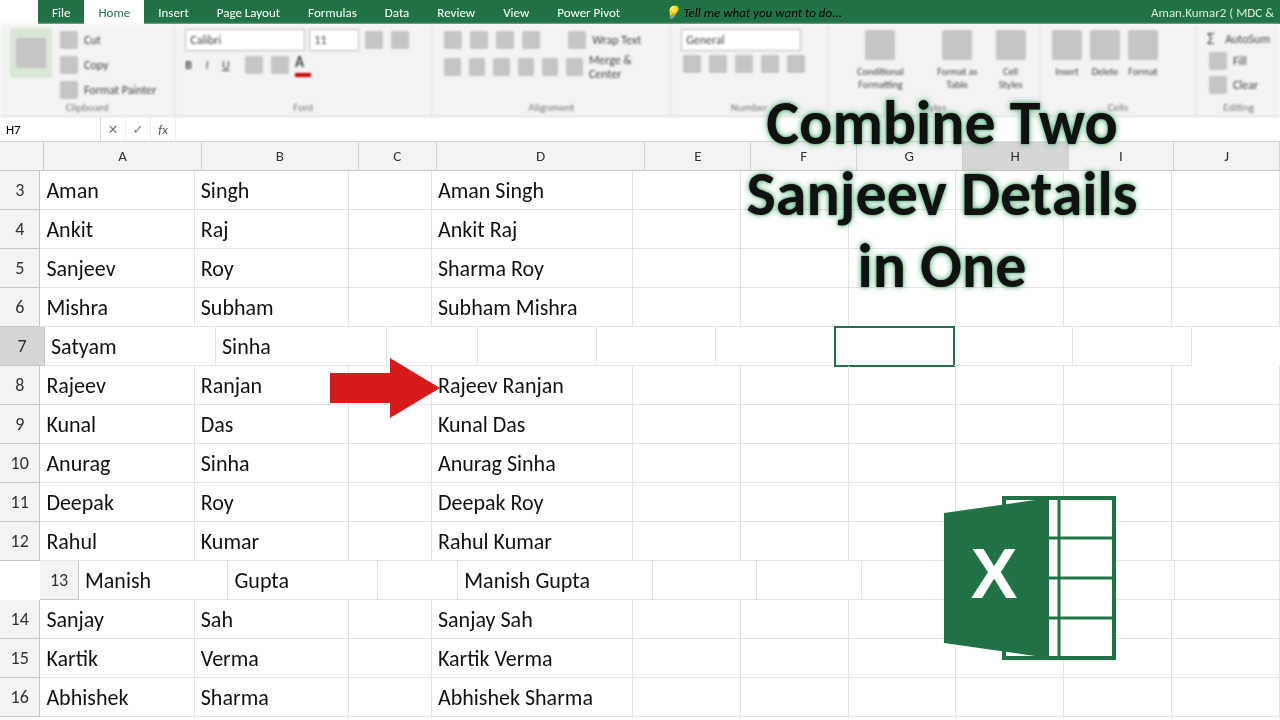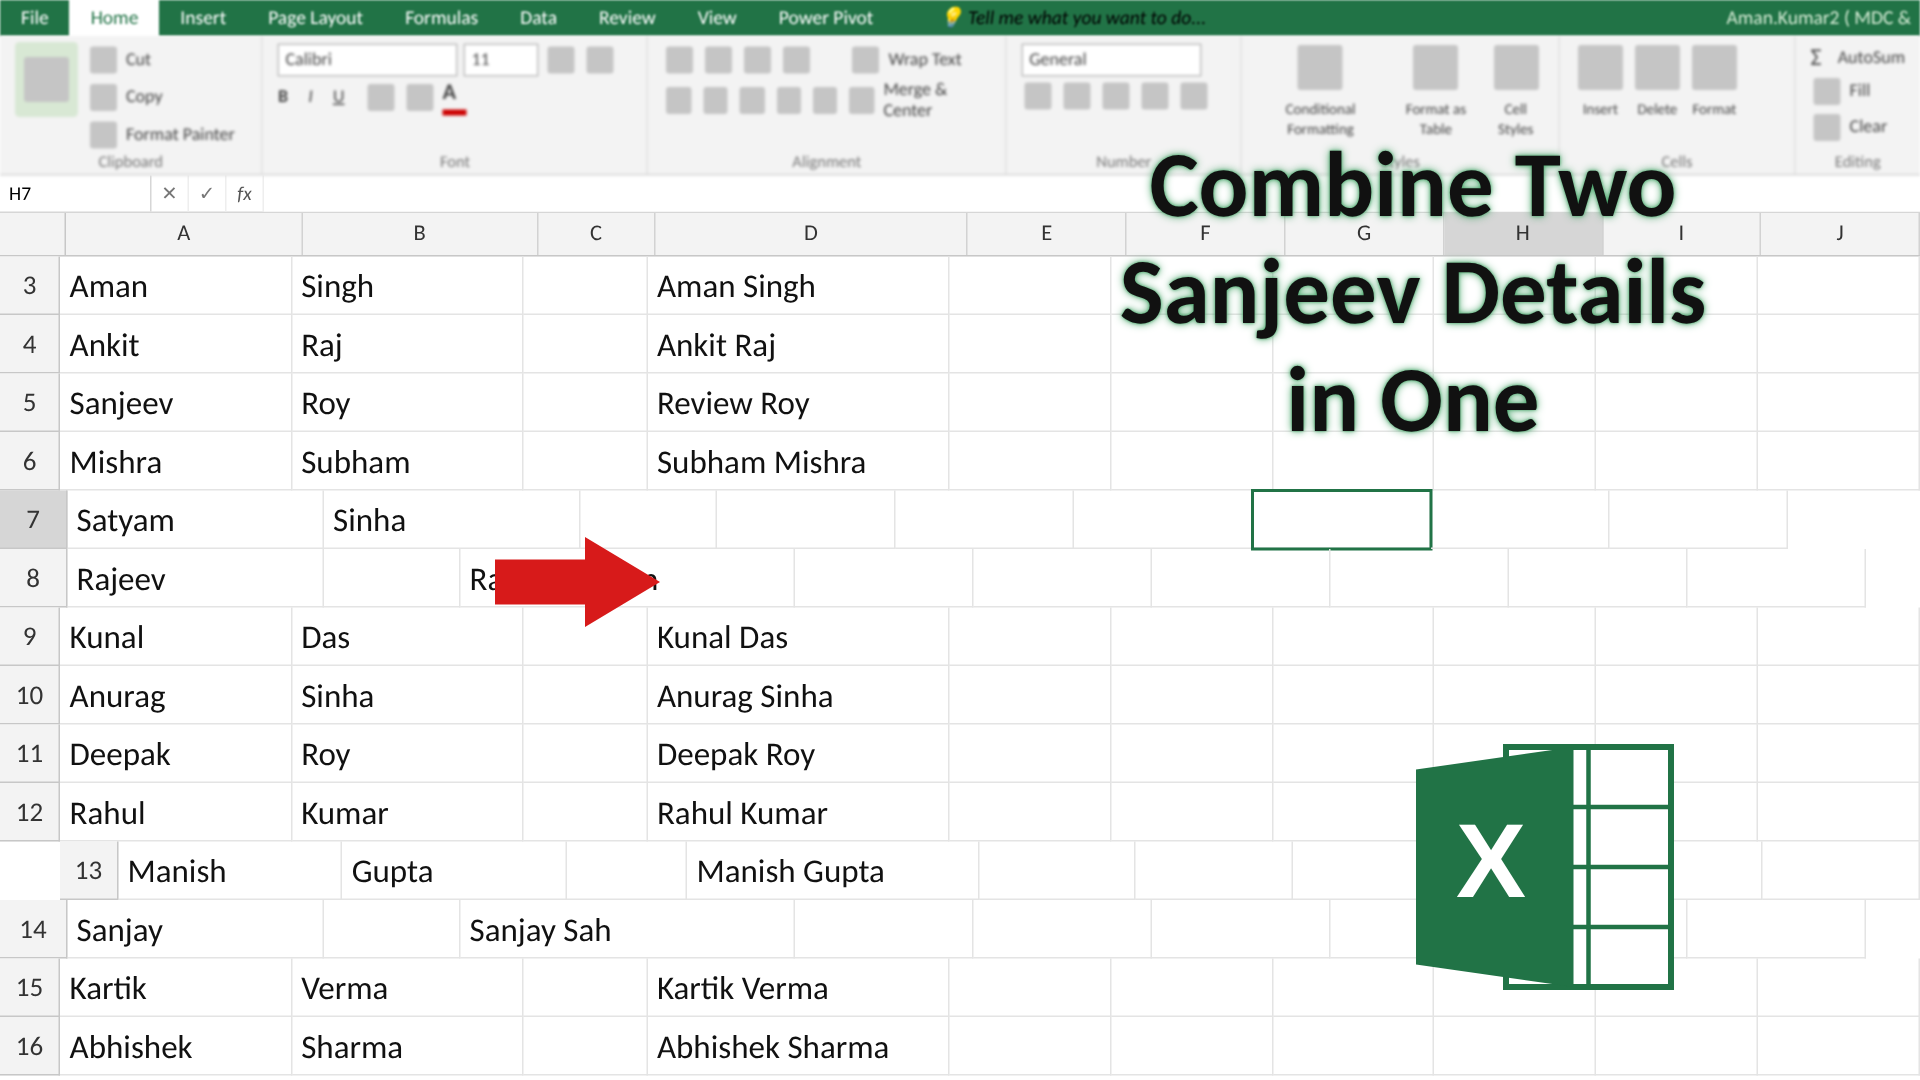--- a/index.html
+++ b/index.html
@@ -1,17 +1,17 @@
 <!DOCTYPE html>
 <html><head>
 <meta charset="utf-8">
 <style>
   html,body{margin:0;padding:0;width:1280px;height:720px;font-family:Calibri,Arial,sans-serif;background:#fff;overflow:hidden;}
   
-  .tabrow{height:24px;background:#217346;color:#fff;display:flex;align-items:center;font-size:13px;filter:blur(.6px);}
+  .tabrow{height:24px;background:#217346;color:#fff;display:flex;align-items:center;font-size:13px;filter:blur(.6px);margin-left:38px;}
   .tabrow .tab{padding:0 14px;height:100%;display:flex;align-items:center;cursor:pointer;}
   .tabrow .tab.active{background:#fff;color:#217346;}
   .tabrow .tell{margin-left:30px;font-style:italic;color:#000000;}
   .tabrow .user{margin-left:auto;padding-right:6px;color:#d6ecd6;}
   
   .ribbon{height:92px;background:#f3f3f3;border-bottom:1px solid #d6d6d6;display:flex;font-size:12px;color:#444;filter:blur(1.2px);}
   .group{border-right:1px solid #e0e0e0;padding:4px 10px 0 10px;display:flex;flex-direction:column;justify-content:flex-start;position:relative;}
   .group .label{position:absolute;bottom:2px;left:0;right:0;text-align:center;font-size:11px;color:#777;}
   .ico{display:inline-block;width:18px;height:18px;background:#c5c5c5;border-radius:2px;margin:2px;}
   .ico.b{width:30px;height:30px;}
@@ -230,21 +230,21 @@
         <div class="cell w-G"></div>
         <div class="cell w-H"></div>
         <div class="cell w-I"></div>
         <div class="cell w-J"></div>
       </div>
       <div class="datarow">
         <div class="rowhdr w-row" style="border-bottom: 1px solid rgb(199, 199, 199);">5</div>
         <div class="cell w-A">Sanjeev</div>
         <div class="cell w-B">Roy</div>
         <div class="cell w-C"></div>
-        <div class="cell w-D">Review Roy</div>
+        <div class="cell w-D">Sharma Roy</div>
         <div class="cell w-E"></div>
         <div class="cell w-F"></div>
         <div class="cell w-G"></div>
         <div class="cell w-H"></div>
         <div class="cell w-I"></div>
         <div class="cell w-J"></div>
       </div>
       <div class="datarow">
         <div class="rowhdr w-row" style="border-bottom: 1px solid rgb(199, 199, 199);">6</div>
         <div class="cell w-B">Mishra</div>
@@ -266,20 +266,21 @@
         <div class="cell w-E"></div>
         <div class="cell w-F"></div>
         <div class="cell w-G"></div>
         <div class="cell w-H selected"></div>
         <div class="cell w-I"></div>
         <div class="cell w-J"></div>
       </div>
       <div class="datarow">
         <div class="rowhdr w-row" style="border-bottom: 1px solid rgb(199, 199, 199);">8</div>
         <div class="cell w-A">Rajeev</div>
+        <div class="cell w-B">Ranjan</div>
         <div class="cell w-C"></div>
         <div class="cell w-D">Rajeev Ranjan</div>
         <div class="cell w-E"></div>
         <div class="cell w-F"></div>
         <div class="cell w-G"></div>
         <div class="cell w-H"></div>
         <div class="cell w-I"></div>
         <div class="cell w-J"></div>
       </div>
       <div class="datarow">
@@ -343,20 +344,21 @@
         <div class="cell w-E"></div>
         <div class="cell w-F"></div>
         <div class="cell w-G"></div>
         <div class="cell w-H"></div>
         <div class="cell w-I"></div>
         <div class="cell w-J"></div>
       </div>
       <div class="datarow">
         <div class="rowhdr w-row" style="border-bottom: 1px solid rgb(199, 199, 199);">14</div>
         <div class="cell w-A">Sanjay</div>
+        <div class="cell w-B">Sah</div>
         <div class="cell w-C"></div>
         <div class="cell w-D">Sanjay Sah</div>
         <div class="cell w-E"></div>
         <div class="cell w-F"></div>
         <div class="cell w-G"></div>
         <div class="cell w-H"></div>
         <div class="cell w-I"></div>
         <div class="cell w-J"></div>
       </div>
       <div class="datarow">

